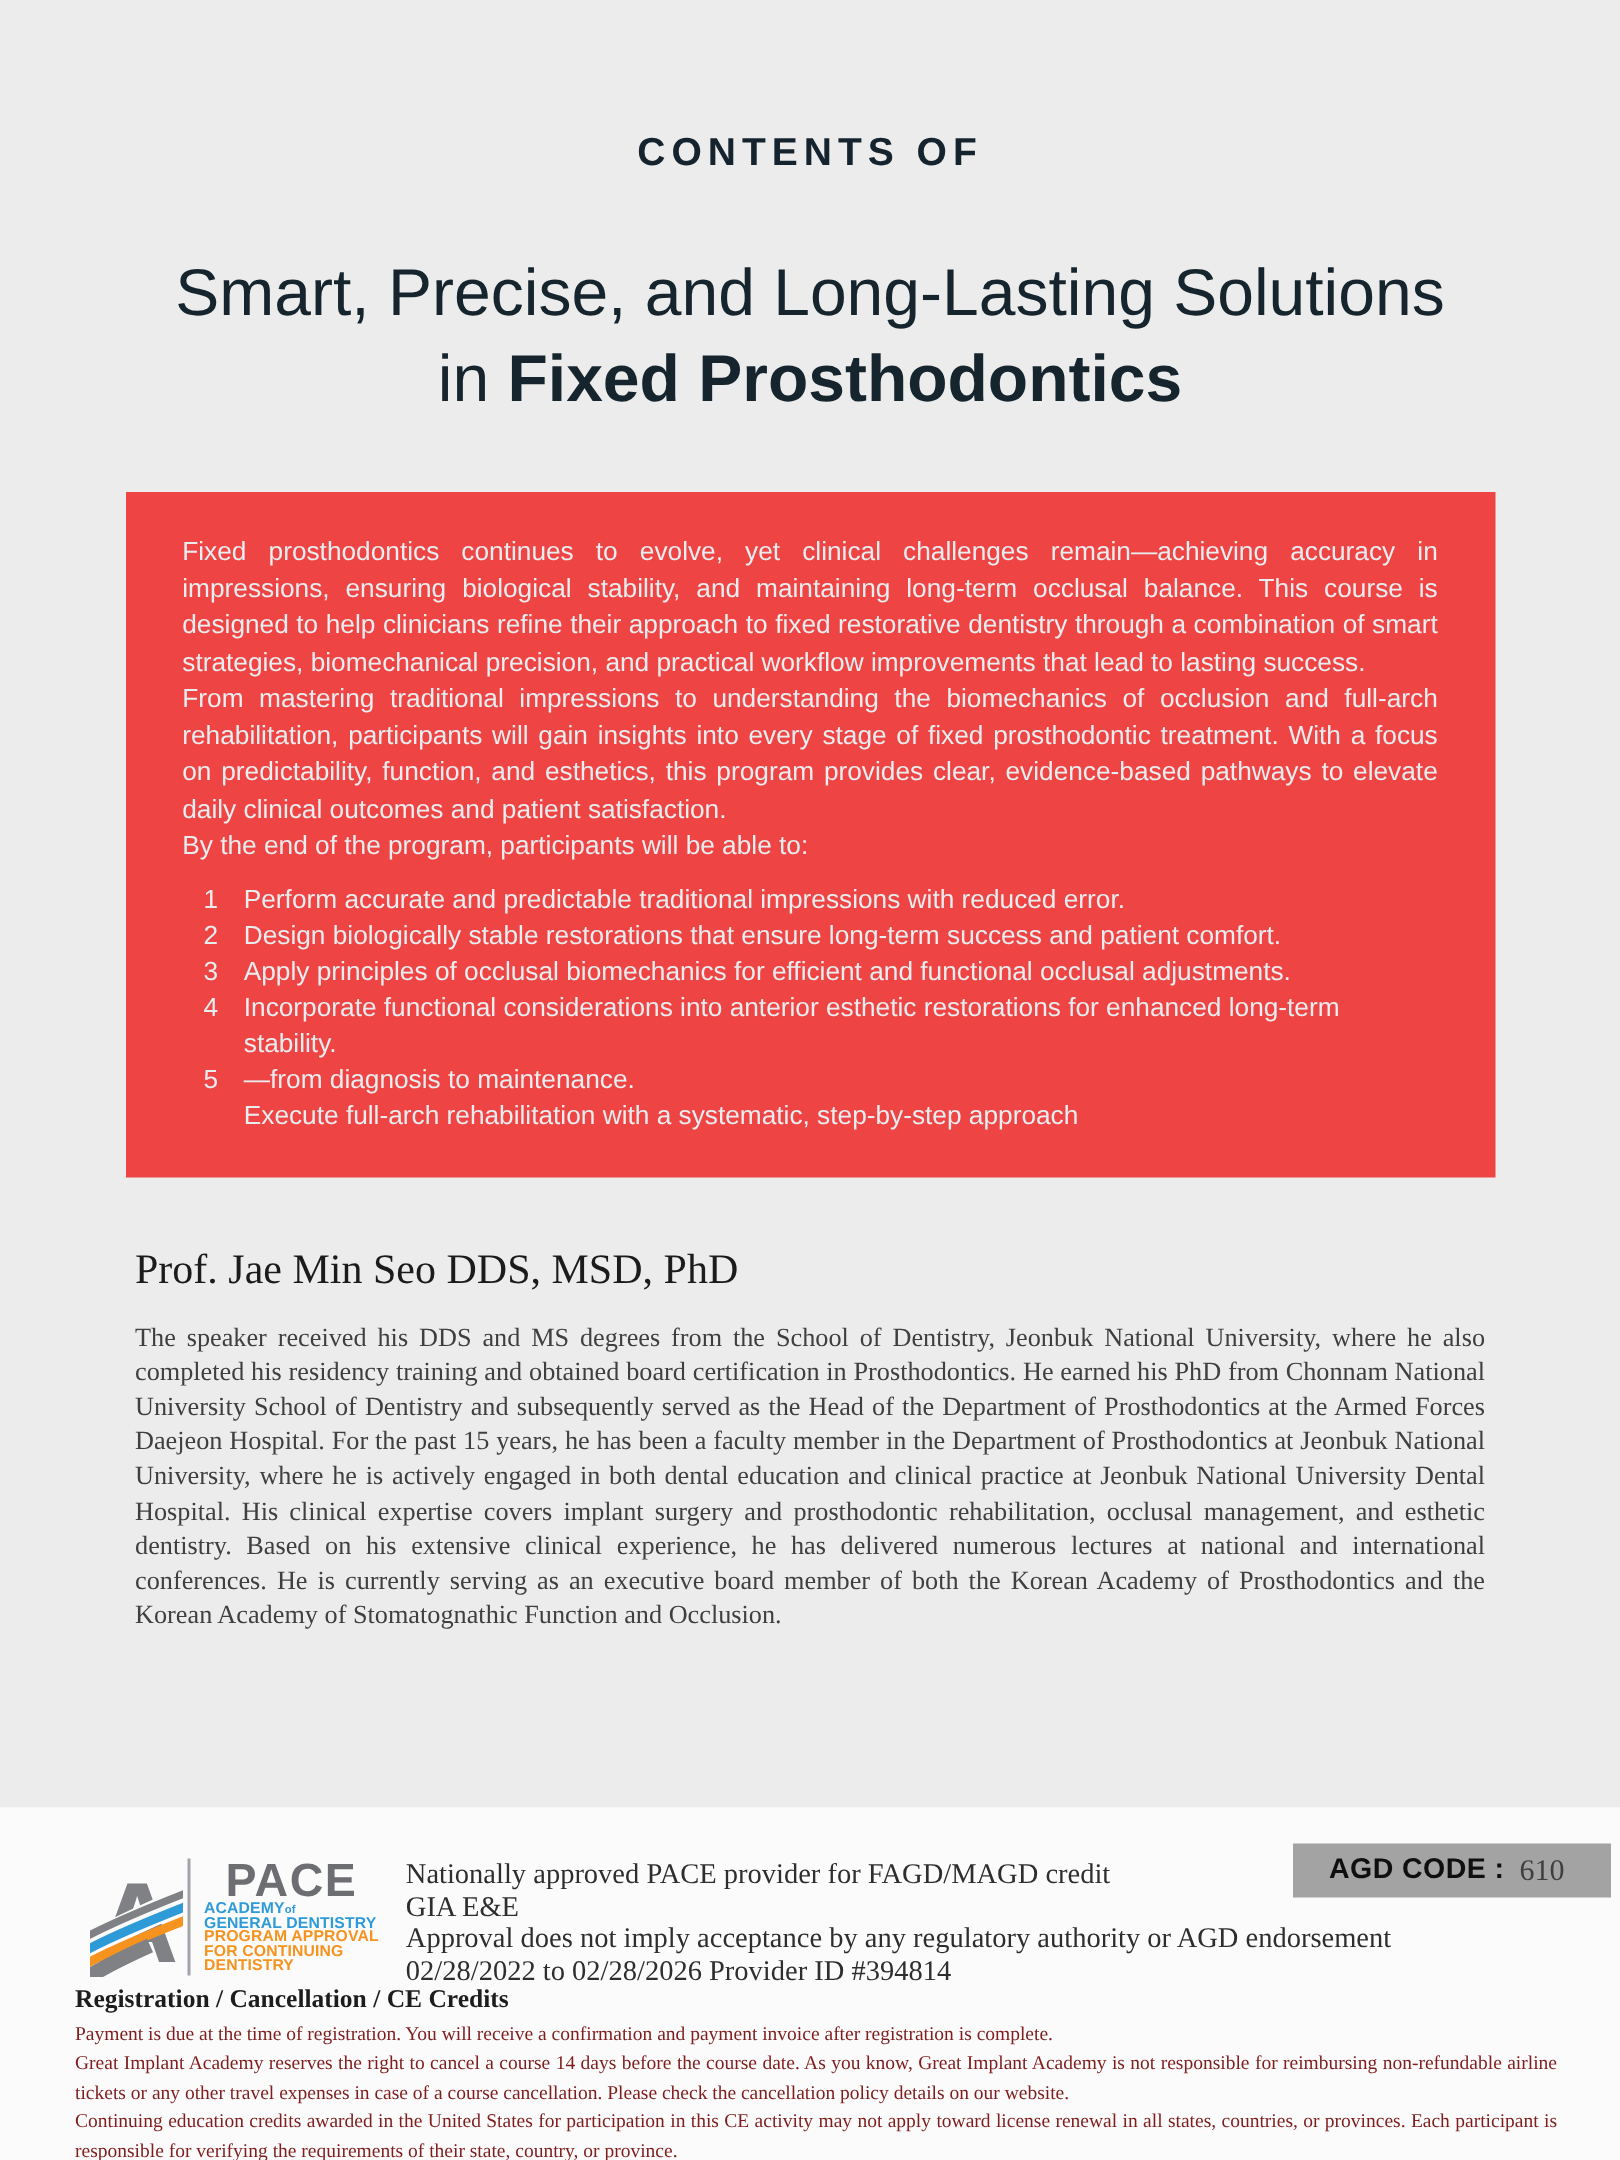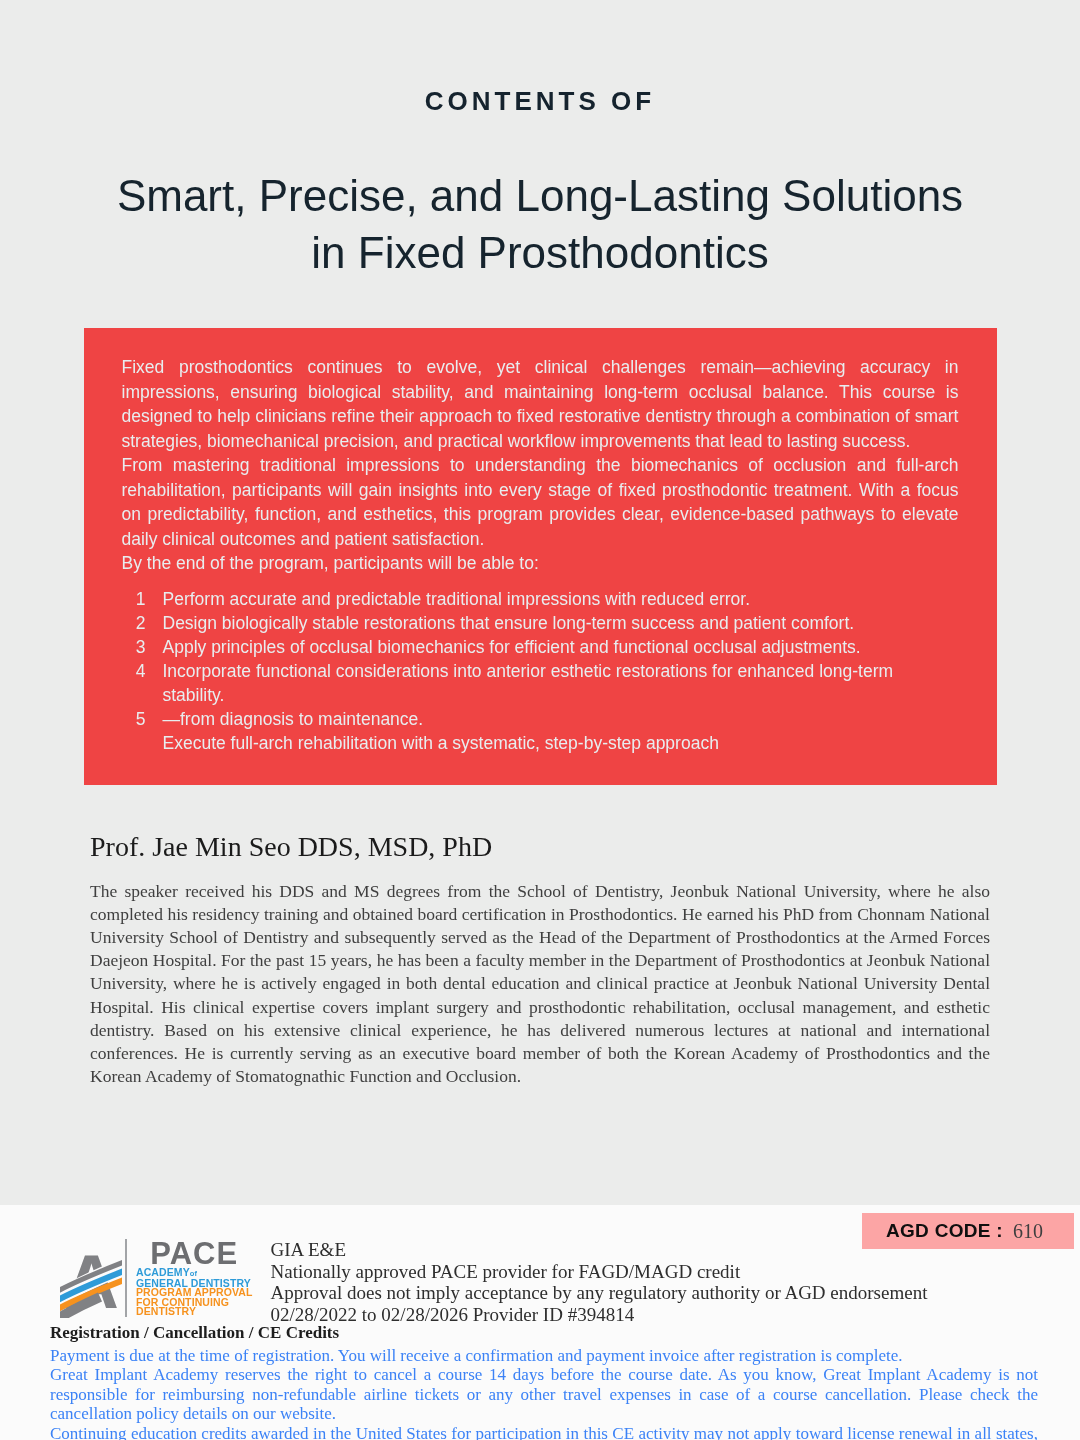--- a/index.html
+++ b/index.html
@@ -15,21 +15,21 @@
     padding-top:86px; text-align:center;
     font-size:26px; font-weight:700; letter-spacing:4px;
     color:#15232e;
   }
 
   .course-title {
     margin-top:50px; text-align:center;
     font-size:44px; line-height:57px; font-weight:400;
     color:#16242e;
   }
-  .course-title b { font-weight:400; }
+  .course-title b { font-weight:700; }
 
   .dark-panel {
     width:913px; margin:47px auto 0;
     background:#ef4444; color:#e8edef;
     padding:27px 38px 30px 38px;
   }
   .dark-panel p {
     font-size:17.5px; line-height:24.5px; text-align:justify;
     color:#e8edef;
   }
@@ -53,22 +53,22 @@
     margin:17px 90px 0 90px;
     font-family:"Liberation Serif", serif;
     font-size:17.5px; line-height:23.2px; text-align:justify;
     color:#3f3f3f;
   }
 
   
   .footer { position:relative; width:1080px; height:277px; background:#fbfbfb; }
 
   .agd-badge {
-    position:absolute; top:8px; right:6px;
-    width:212px; height:36px; background:#fca5a5;
+    position:absolute; top:24px; right:6px;
+    width:212px; height:36px; background:#a3a3a3;
     display:flex; align-items:center; padding-left:24px;
   }
   .agd-label { font-size:19px; font-weight:700; letter-spacing:.3px; color:#0f0f0f; }
   .agd-value { margin-left:10px; font-family:"Liberation Serif", serif; font-size:20px; color:#3f3f3f; }
 
   .pace-row { position:absolute; left:60px; top:33px; display:flex; align-items:flex-start; }
 
   .a-mark { width:62px; height:80px; flex:none; }
   .logo-divider { width:2px; height:78px; background:#a2a4a7; margin:1px 9px 0 3px; flex:none; }
 
@@ -86,22 +86,22 @@
   }
 
   .policy { position:absolute; left:50px; top:118px; width:988px; }
   .policy-heading {
     font-family:"Liberation Serif", serif;
     font-size:17px; font-weight:700; color:#1d1d1d;
     margin-bottom:3px;
   }
   .policy p {
     font-family:"Liberation Serif", serif;
-    font-size:17px; line-height:19.4px; text-align:justify;
-    color:#3b82f6;
+    font-size:13px; line-height:19.4px; text-align:justify;
+    color:#7f1d1d;
   }
 </style>
 </head>
 <body>
 
 <div class="page">
 
   <div class="gray-area">
 
     <div class="eyebrow">CONTENTS OF</div>
@@ -170,22 +170,22 @@
       <div class="pace-textblock">
         <div class="pace-word">PACE</div>
         <div class="logo-line logo-blue"><span>ACADEMY</span><span class="logo-of">of</span></div>
         <div class="logo-line logo-blue">GENERAL DENTISTRY</div>
         <div class="logo-line logo-orange">PROGRAM APPROVAL</div>
         <div class="logo-line logo-orange">FOR CONTINUING</div>
         <div class="logo-line logo-orange">DENTISTRY</div>
       </div>
 
       <div class="provider-block">
+        <div>Nationally approved PACE provider for FAGD/MAGD credit</div>
         <div>GIA E&amp;E</div>
-        <div>Nationally approved PACE provider for FAGD/MAGD credit</div>
         <div>Approval does not imply acceptance by any regulatory authority or AGD endorsement</div>
         <div>02/28/2022 to 02/28/2026 Provider ID #394814</div>
       </div>
 
     </div>
 
     <div class="policy">
       <div class="policy-heading">Registration / Cancellation / CE Credits</div>
       <p>Payment is due at the time of registration. You will receive a confirmation and payment invoice after registration is complete.</p>
       <p>Great Implant Academy reserves the right to cancel a course 14 days before the course date. As you know, Great Implant Academy is not responsible for reimbursing non-refundable airline tickets or any other travel expenses in case of a course cancellation. Please check the cancellation policy details on our website.</p>

